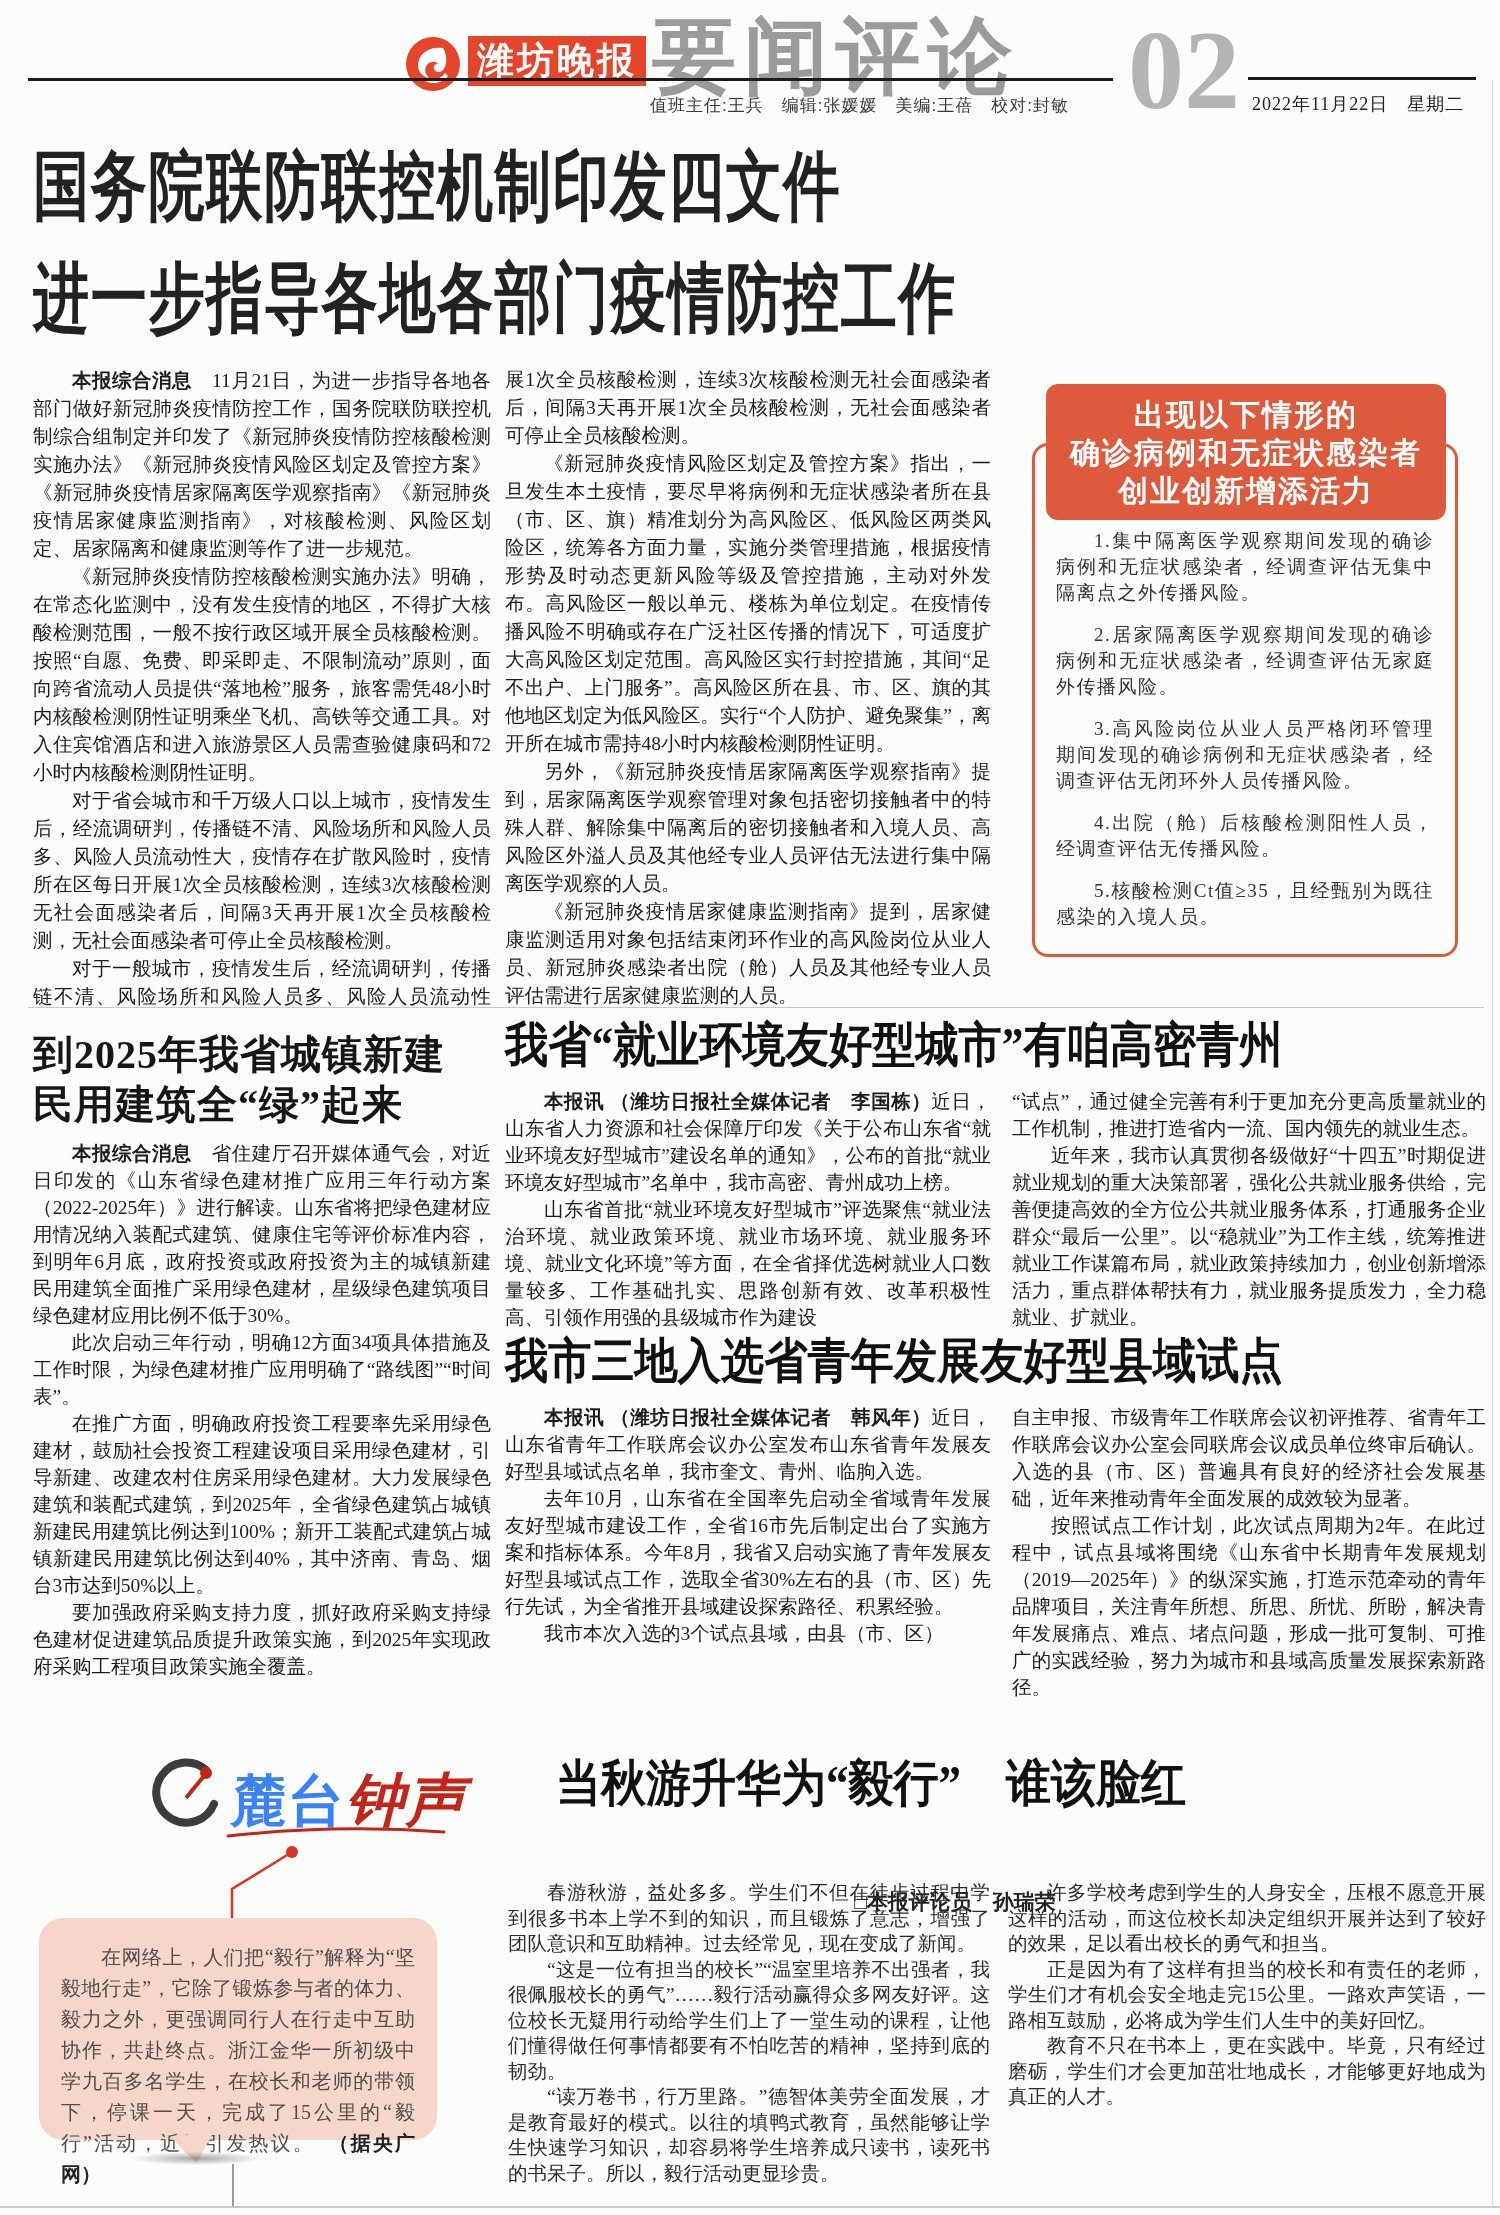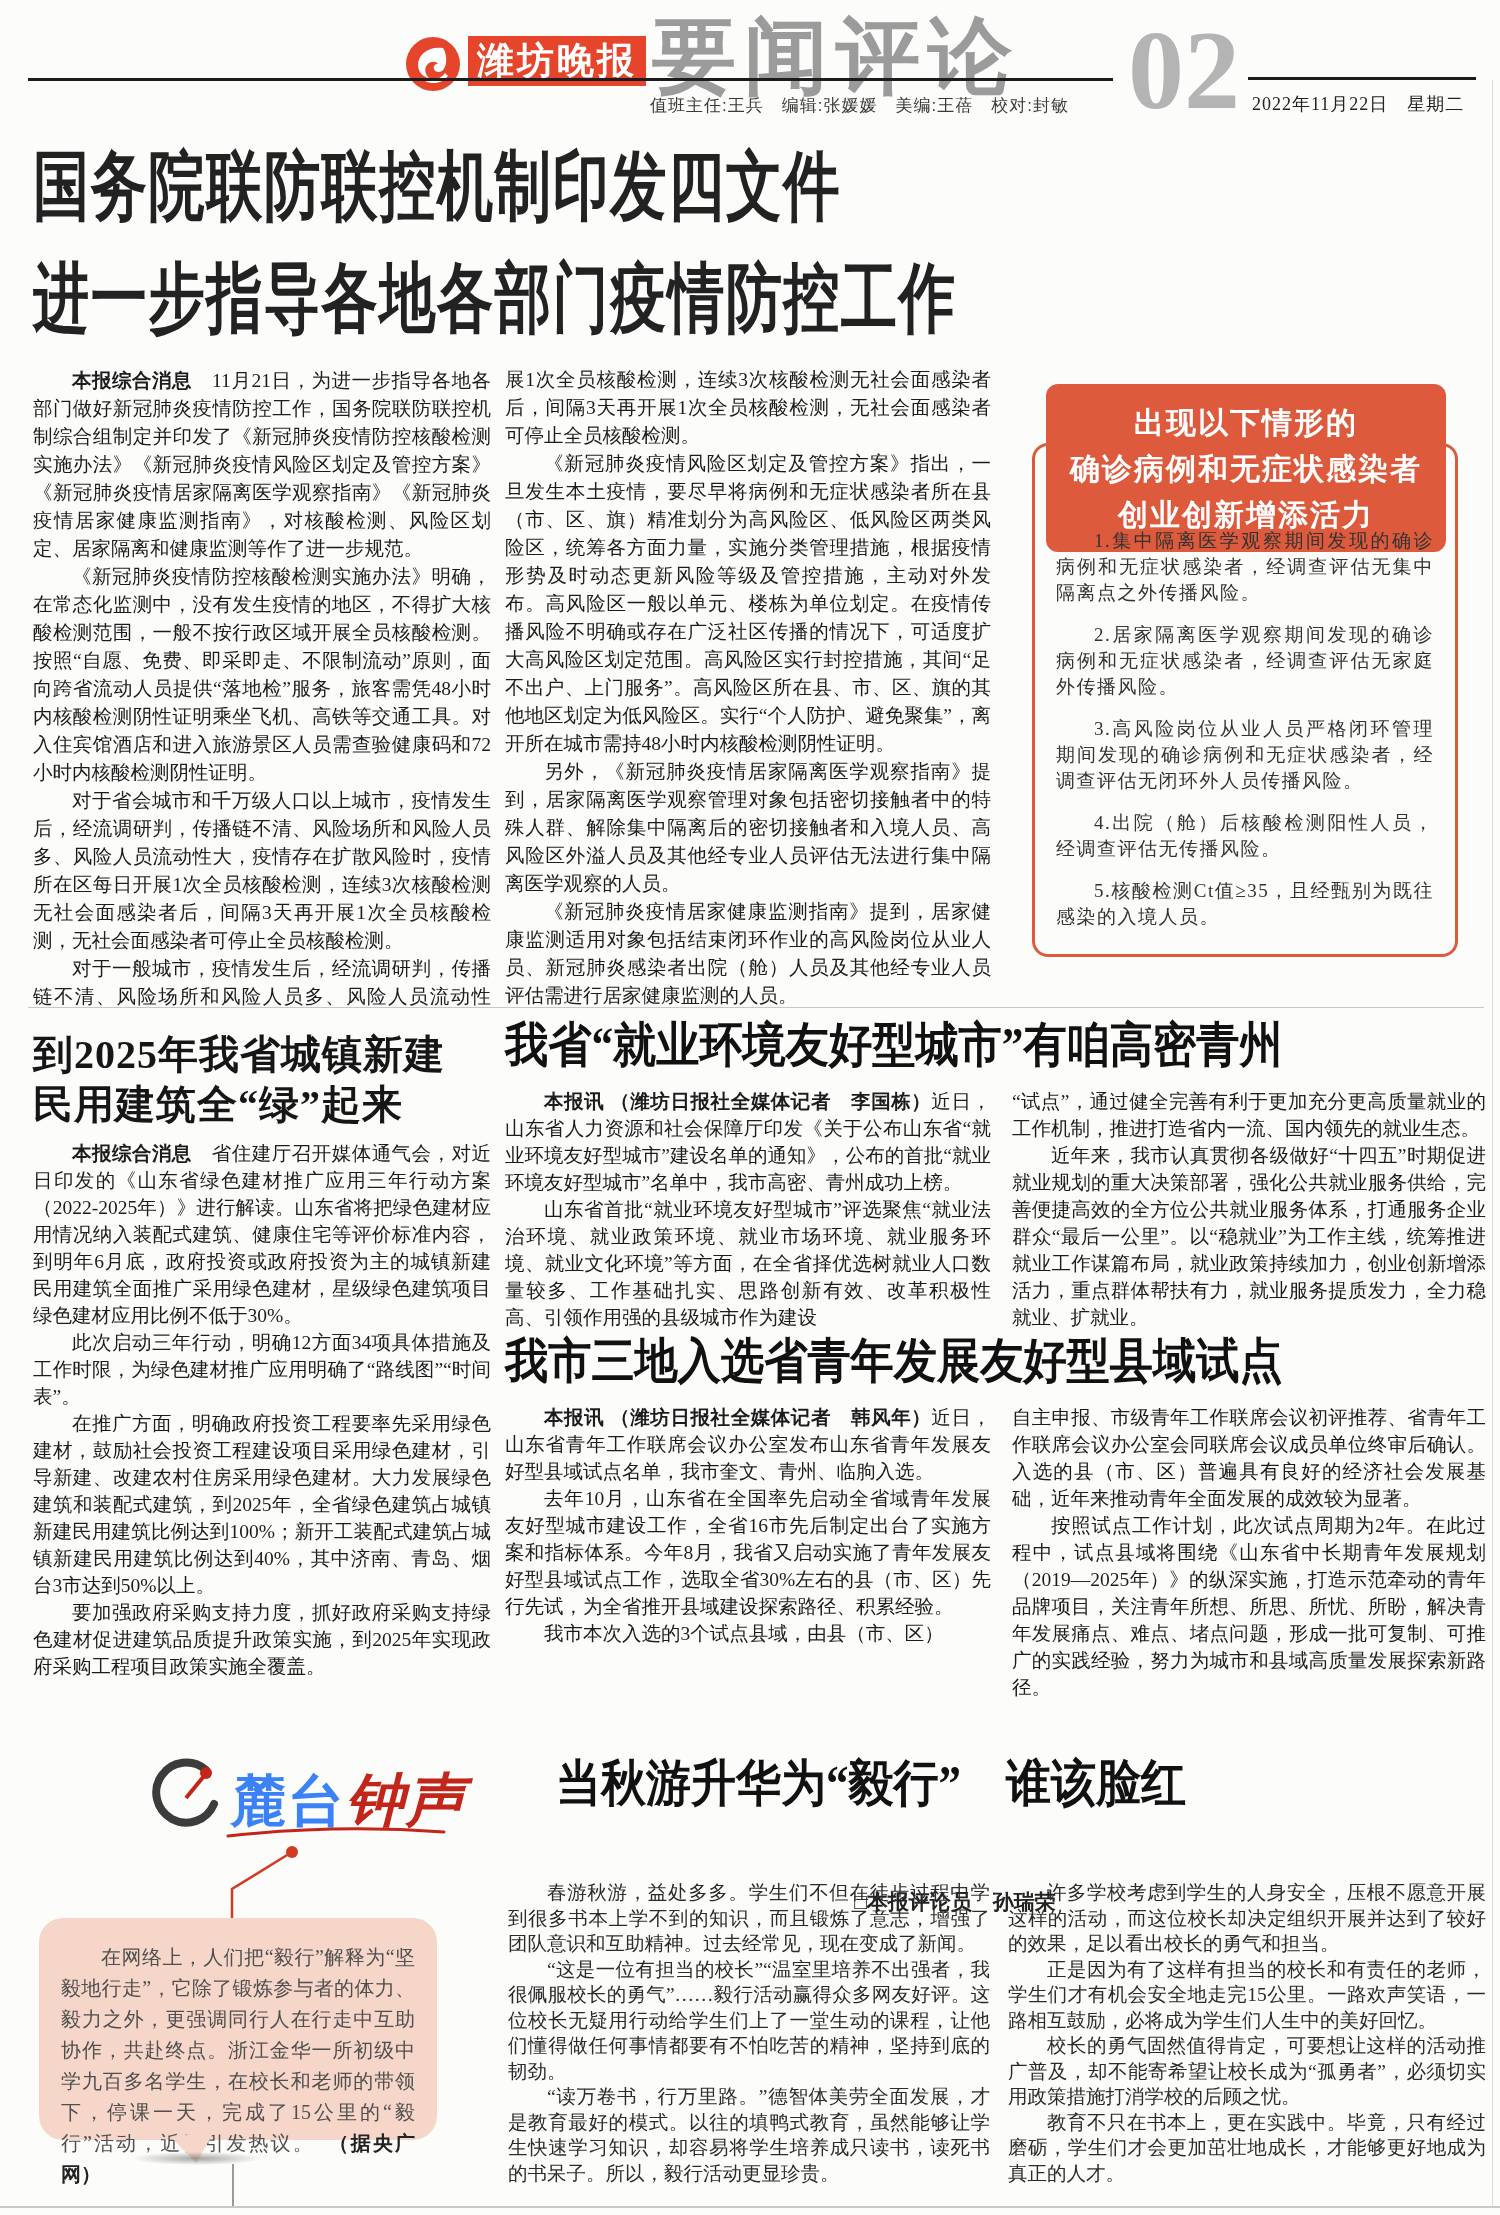--- a/index.html
+++ b/index.html
@@ -24,21 +24,21 @@
   
   .col p.para{margin:0;text-indent:2em;text-align:justify;}
   .col p.cont{text-indent:0;}
   .col-lead{font-size:19.5px;line-height:28px;}
   .col-std{font-size:19.5px;line-height:27px;}
   .col-comm{font-size:19.5px;line-height:25.5px;color:#2b2b2b;}
   b.lead{font-family:"Liberation Sans","DejaVu Sans",sans-serif;font-weight:700;}
   
   .risk-box{border:3px solid #dd5a3d;border-radius:16px;box-sizing:border-box;}
   .risk-banner{background:#dd5a3d;border-radius:12px;padding:12px 6px 10px;}
-  .banner-line p{margin:8px;text-align:center;font-family:"Liberation Sans","DejaVu Sans",sans-serif;
+  .banner-line p{margin:0;text-align:center;font-family:"Liberation Sans","DejaVu Sans",sans-serif;
                  font-weight:700;font-size:30px;line-height:38px;color:#fff;letter-spacing:2px;}
   .risk-items p{margin:0 0 16px;text-indent:2em;font-size:19px;line-height:26px;color:#333;
                 letter-spacing:1.5px;text-align:justify;}
   
   .logo-black{font-size:56px;font-weight:900;color:#3b82f6;letter-spacing:2px;}
   .logo-red{font-size:58px;font-weight:900;font-style:italic;color:#c2261a;letter-spacing:2px;}
   .byline{font-size:21px;font-weight:700;color:#222;text-align:center;margin-top:48px;}
   .quote-box{background:#f7d6ca;border-radius:24px;box-sizing:border-box;padding:24px 22px 14px;}
   .quote-box p{margin:0;text-indent:2em;text-align:justify;font-size:20px;line-height:31px;color:#4f4f4f;}
   .quote-src{font-weight:700;color:#222;margin-left:14px;font-style:normal;}
@@ -179,20 +179,19 @@
   <div class="abs thinline" style="left:232px;top:2164px;width:2px;height:42px"></div>
 
   <div class="abs col col-comm" style="left:508px;top:1880px;width:482px;height:330px;overflow:hidden">
       <p class="para">春游秋游，益处多多。学生们不但在徒步过程中学到很多书本上学不到的知识，而且锻炼了意志，增强了团队意识和互助精神。过去经常见，现在变成了新闻。</p>
       <p class="para">“这是一位有担当的校长”“温室里培养不出强者，我很佩服校长的勇气”……毅行活动赢得众多网友好评。这位校长无疑用行动给学生们上了一堂生动的课程，让他们懂得做任何事情都要有不怕吃苦的精神，坚持到底的韧劲。</p>
       <p class="para">“读万卷书，行万里路。”德智体美劳全面发展，才是教育最好的模式。以往的填鸭式教育，虽然能够让学生快速学习知识，却容易将学生培养成只读书，读死书的书呆子。所以，毅行活动更显珍贵。</p>
     </div>
   <div class="abs col col-comm" style="left:1008px;top:1880px;width:478px;height:330px;overflow:hidden">
       <p class="para">许多学校考虑到学生的人身安全，压根不愿意开展这样的活动，而这位校长却决定组织开展并达到了较好的效果，足以看出校长的勇气和担当。</p>
       <p class="para">正是因为有了这样有担当的校长和有责任的老师，学生们才有机会安全地走完15公里。一路欢声笑语，一路相互鼓励，必将成为学生们人生中的美好回忆。</p>
-      <p class="para">校长的勇气固然值得肯定，可要想让这样的活动推广普及，却不能寄希望让校长成为“孤勇者”，必须切实用政策措施打消学校的后顾之忧。</p>
       <p class="para">教育不只在书本上，更在实践中。毕竟，只有经过磨砺，学生们才会更加茁壮地成长，才能够更好地成为真正的人才。</p>
     </div>
 
   <div class="abs" style="left:0;top:2206px;width:1500px;height:2px;background:#c9c9c9"></div>
   <div class="abs" style="left:1492px;top:80px;width:1px;height:2126px;background:#dcdcdc"></div>
 
 </div>
 
 </body></html>

